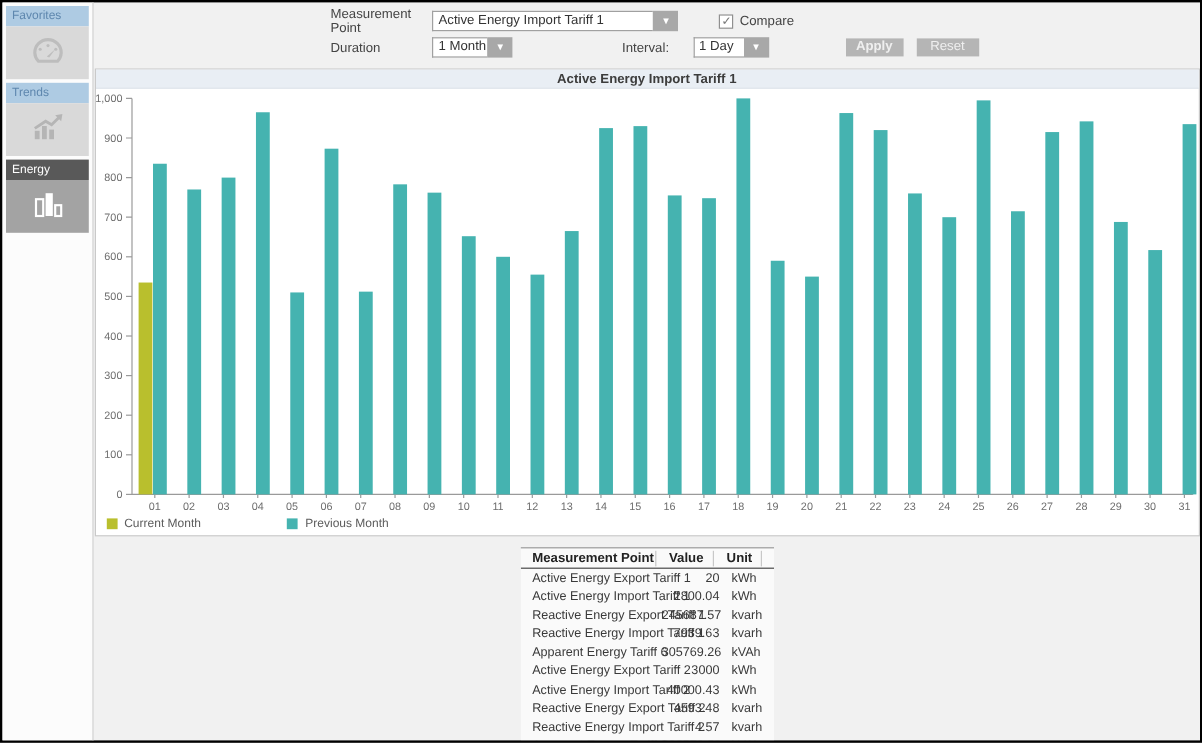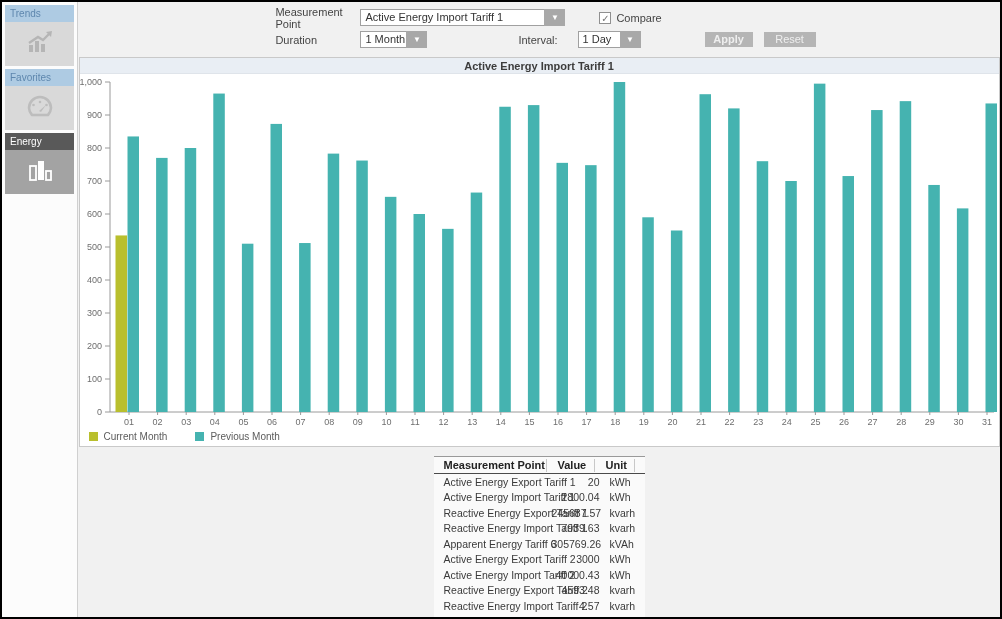--- a/index.html
+++ b/index.html
@@ -60,21 +60,21 @@
   .chart-panel {
     margin: 0 3px; background: #fff; border: 1px solid #c9c9c9;
     height: 390px; flex-shrink: 0;
   }
   .chart-title {
     height: 16px; line-height: 16px; text-align: center;
     background: #e9eef4; font-size: 11px; font-weight: bold; color: #3c3c3c;
     border-bottom: 1px solid #dfe4ea;
   }
   .chart-body { height: 352px; }
-  .legend { display: flex; align-items: center; padding-left: 9px; height: 20px; }
+  .legend { display: flex; align-items: center; padding-left: 9px; height: 20px; gap: 44px; }
   .legend-item { display: flex; align-items: center; margin-right: 28px; }
   .legend-swatch { width: 9px; height: 9px; margin-right: 6px; }
   .legend-label { font-size: 10px; color: #5c5c5c; }
   
   .table-panel {
     margin: 9px 3px 0 3px; background: #fafafa;
     border-top: 1px solid #999; flex: 1; overflow: hidden;
   }
   .t-header {
     display: flex; height: 17px; align-items: center;
@@ -90,43 +90,43 @@
   .tc-unit { width: 45px; padding-left: 10px; white-space: nowrap; }
   svg text { font-family: "Liberation Sans", sans-serif; }
 </style>
 </head>
 <body>
 
 <div class="window">
 
   <div class="sidebar">
     <div class="nav-group">
+      <div class="nav-header">Favorites</div>
+      <div class="nav-tile">
+        <span>
+          <svg width="30" height="26" viewBox="0 0 30 26">
+            <path d="M15 4 A11 11 0 0 0 4 15 A11 11 0 0 0 7 22 L23 22 A11 11 0 0 0 26 15 A11 11 0 0 0 15 4 Z" fill="none" stroke="#bdbdbd" stroke-width="2.6"></path>
+            <circle cx="8.5" cy="12" r="1.3" fill="#bdbdbd"></circle>
+            <circle cx="15" cy="9" r="1.3" fill="#bdbdbd"></circle>
+            <circle cx="21.5" cy="12" r="1.3" fill="#bdbdbd"></circle>
+            <path d="M14 18 L21 12 L16 19 Z" fill="#bdbdbd"></path>
+          </svg>
+        </span>
+      </div>
+    </div>
+    <div class="nav-group">
       <div class="nav-header">Trends</div>
       <div class="nav-tile">
         <span>
           <svg width="32" height="26" viewBox="0 0 32 26">
             <rect x="5" y="16" width="4" height="7" fill="#b5b5b5"></rect>
             <rect x="11" y="12" width="4" height="11" fill="#b5b5b5"></rect>
             <rect x="17" y="15" width="4" height="8" fill="#b5b5b5"></rect>
             <path d="M5 14 L14 8 L19 11 L26 4" fill="none" stroke="#b5b5b5" stroke-width="2.4"></path>
             <path d="M22 3 L28 2 L27 8 Z" fill="#b5b5b5"></path>
-          </svg>
-        </span>
-      </div>
-    </div>
-    <div class="nav-group">
-      <div class="nav-header">Favorites</div>
-      <div class="nav-tile">
-        <span>
-          <svg width="30" height="26" viewBox="0 0 30 26">
-            <path d="M15 4 A11 11 0 0 0 4 15 A11 11 0 0 0 7 22 L23 22 A11 11 0 0 0 26 15 A11 11 0 0 0 15 4 Z" fill="none" stroke="#bdbdbd" stroke-width="2.6"></path>
-            <circle cx="8.5" cy="12" r="1.3" fill="#bdbdbd"></circle>
-            <circle cx="15" cy="9" r="1.3" fill="#bdbdbd"></circle>
-            <circle cx="21.5" cy="12" r="1.3" fill="#bdbdbd"></circle>
-            <path d="M14 18 L21 12 L16 19 Z" fill="#bdbdbd"></path>
           </svg>
         </span>
       </div>
     </div>
     <div class="nav-group active">
       <div class="nav-header">Energy</div>
       <div class="nav-tile">
         <span>
           <svg width="32" height="28" viewBox="0 0 32 28">
             <rect x="6" y="10" width="6" height="14" fill="none" stroke="#fff" stroke-width="1.8"></rect>

